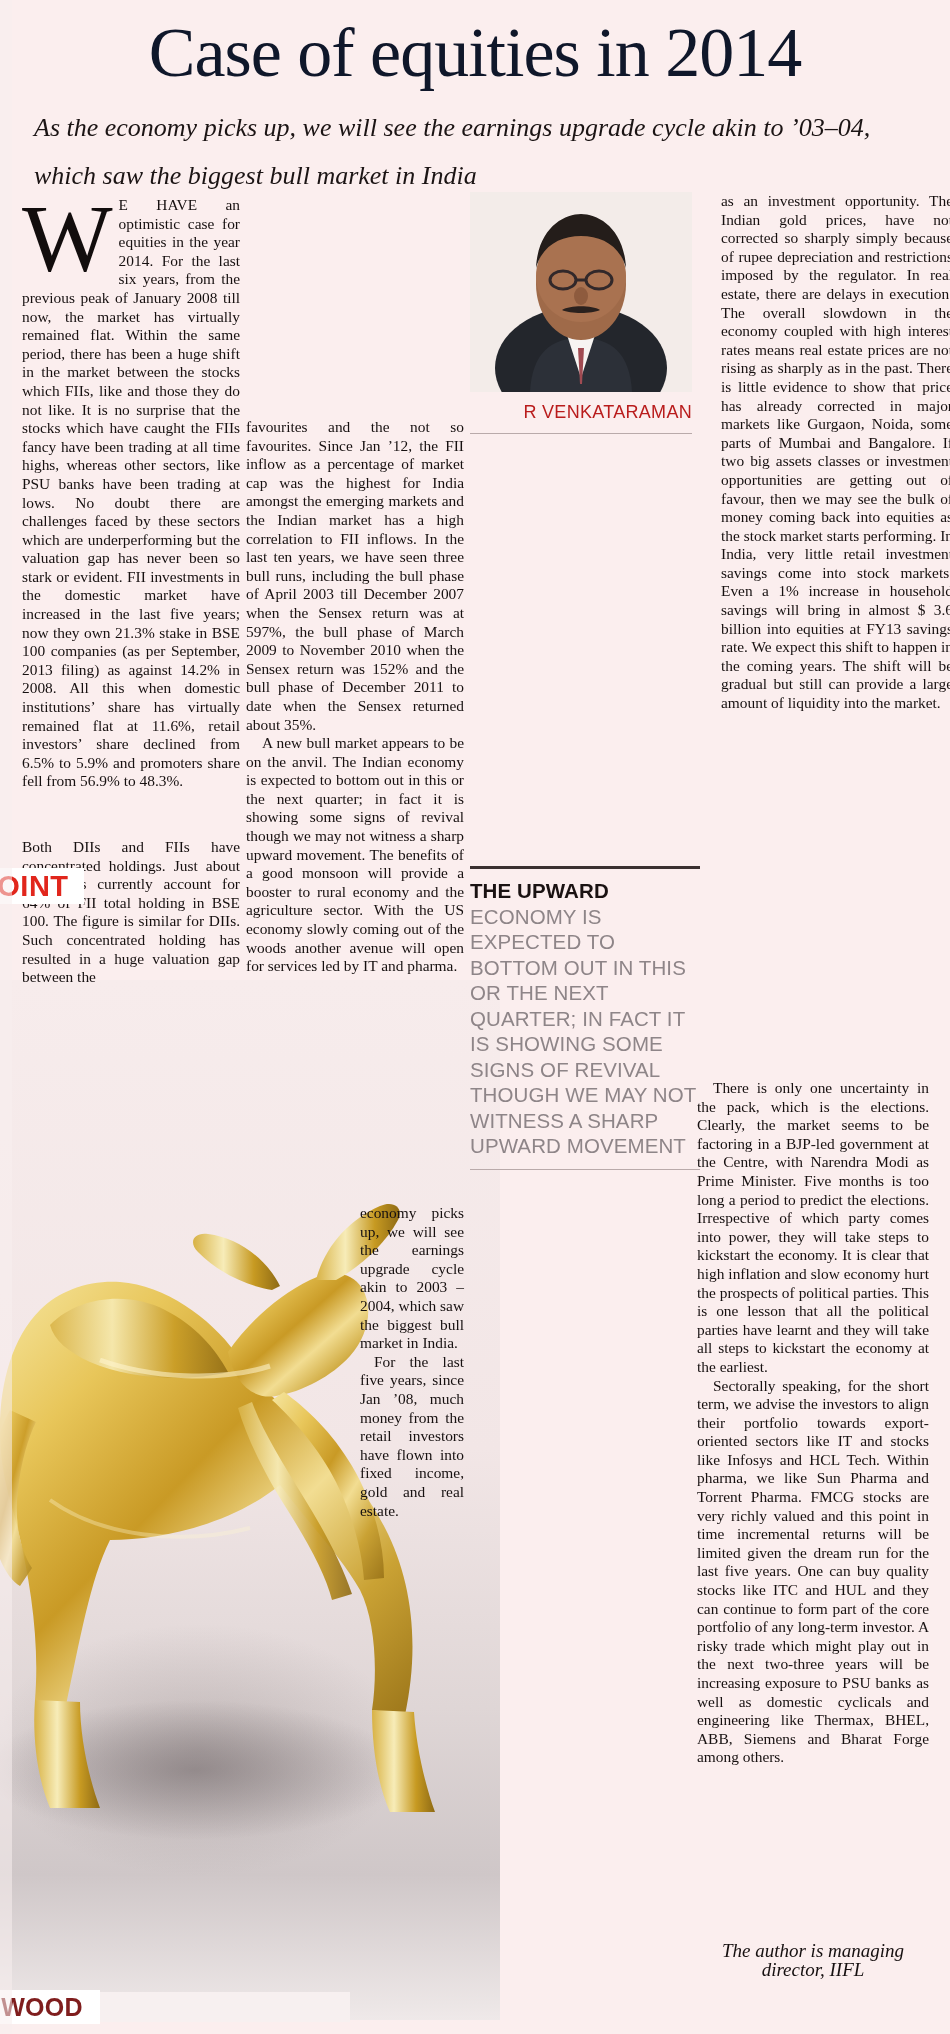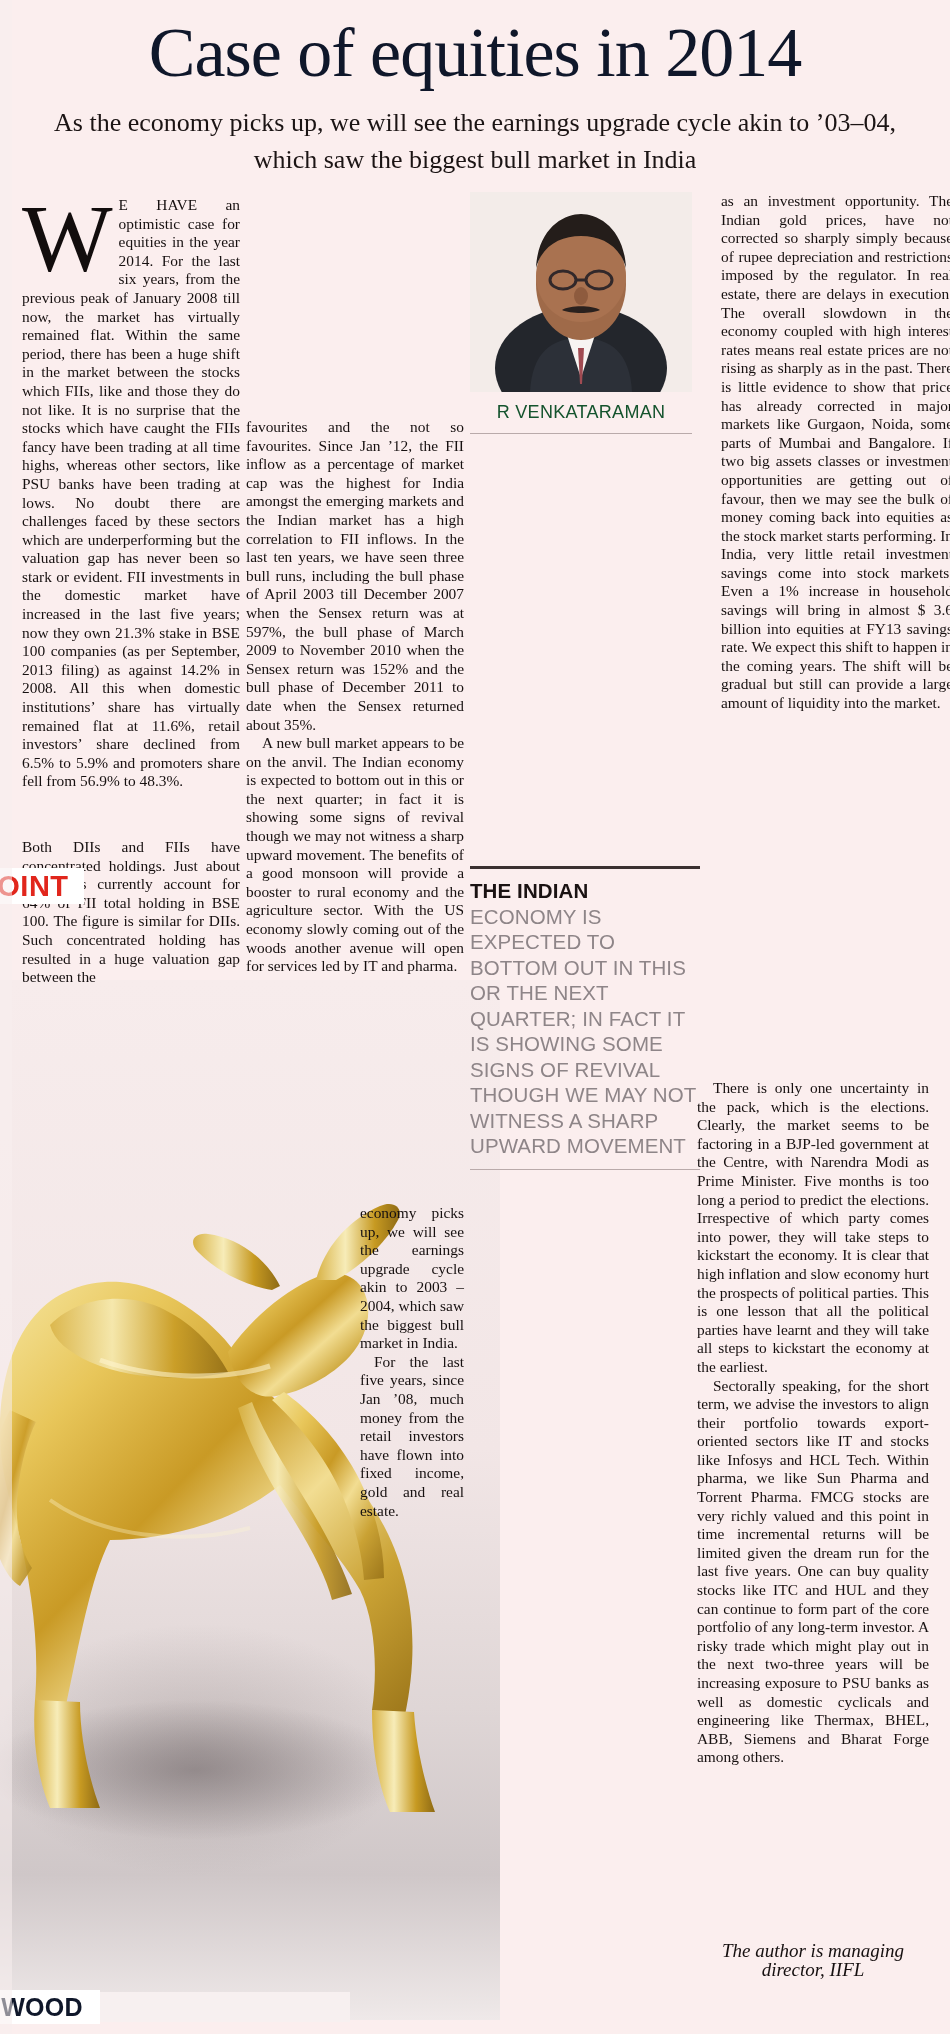--- a/index.html
+++ b/index.html
@@ -28,21 +28,21 @@
 
   
   .masthead{position:absolute;left:0;top:0;width:950px;z-index:5;}
   .headline{
     font-family:"Liberation Serif", serif;
     font-size:70px;line-height:74px;font-weight:400;
     text-align:center;letter-spacing:-1px;margin:16px 0 0 0;color:#0f172a;
   }
   .subhead{
     font-family:"Liberation Serif", serif;
-    font-size:26px;line-height:37px;text-align:center;margin:14px 34px 0 34px;color:#1b1414;
+    font-size:26px;line-height:48px;margin:14px 34px 0 34px;color:#1b1414;font-style:italic;
   }
 
   
   .col{position:absolute;z-index:3;}
   .col p{
     margin:0;
     font-family:"Liberation Serif", serif;
     font-size:15.4px;line-height:18.6px;
     text-align:justify;
     text-justify:inter-word;
@@ -70,21 +70,21 @@
   
   .author-block{position:absolute;left:470px;top:192px;width:222px;z-index:4;}
   .photo{
     width:222px;height:200px;overflow:hidden;position:relative;
     background:#efe9e6;
   }
   .photo svg{display:block;}
   .author-name{
     font-family:"Liberation Sans", sans-serif;
     font-size:18px;letter-spacing:.3px;font-weight:400;
-    text-align:center;color:#14532d;
+    text-align:right;color:#b91c1c;
     padding:10px 0 8px 0;
   }
   .author-rule{border-top:1px solid #b9aaaa;margin-top:2px;}
 
   
   .pull{position:absolute;left:470px;top:866px;width:230px;z-index:4;}
   .pull-rule-top{border-top:3px solid #3a3030;margin-bottom:9px;}
   .pull-rule-bottom{border-top:1px solid #b9aaaa;margin-top:10px;}
   .pull-text{
     font-family:"Liberation Sans", sans-serif;
@@ -119,21 +119,21 @@
     font-size:19px;line-height:18.6px;text-align:center;color:#161010;
   }
 
   
   .bottom-logo{
     position:absolute;left:-16px;top:1990px;width:116px;height:34px;z-index:6;
     background:#ffffff;display:flex;align-items:center;justify-content:center;
   }
   .bottom-logo span{
     font-family:"Liberation Sans", sans-serif;font-weight:700;font-size:25px;
-    color:#0f172a;letter-spacing:.2px;
+    color:#7f1d1d;letter-spacing:.2px;
   }
   .bottom-strip{
     position:absolute;left:100px;top:1992px;width:250px;height:30px;z-index:5;
     background:#f7f0f0;
   }
   .left-edge{
     position:absolute;left:0;top:0;width:12px;height:2034px;background:#f7efef;z-index:7;opacity:.55;
   }
 </style>
 </head>
@@ -238,21 +238,21 @@
     <p><span>favourites and the not so favourites. Since Jan ’12, the FII inflow as a percentage of market cap was the highest for India amongst the emerging markets and the Indian market has a high correlation to FII inflows. In the last ten years, we have seen three bull runs, including the bull phase of April 2003 till December 2007 when the Sensex return was at 597%, the bull phase of March 2009 to November 2010 when the Sensex return was 152% and the bull phase of December 2011 to date when the Sensex returned about 35%.</span></p>
     <p><span>A new bull market appears to be on the anvil. The Indian economy is expected to bottom out in this or the next quarter; in fact it is showing some signs of revival though we may not witness a sharp upward movement. The benefits of a good monsoon will provide a booster to rural economy and the agriculture sector. With the US economy slowly coming out of the woods another avenue will open for services led by IT and pharma.</span></p>
   </div>
 
   <div class="col colC">
     <p><span>as an investment opportunity. The Indian gold prices, have not corrected so sharply simply because of rupee depreciation and restrictions imposed by the regulator. In real estate, there are delays in execution. The overall slowdown in the economy coupled with high interest rates means real estate prices are not rising as sharply as in the past. There is little evidence to show that price has already corrected in major markets like Gurgaon, Noida, some parts of Mumbai and Bangalore. If two big assets classes or investment opportunities are getting out of favour, then we may see the bulk of money coming back into equities as the stock market starts performing. In India, very little retail investment savings come into stock markets. Even a 1% increase in household savings will bring in almost $ 3.6 billion into equities at FY13 savings rate. We expect this shift to happen in the coming years. The shift will be gradual but still can provide a large amount of liquidity into the market.</span></p>
   </div>
 
   <div class="pull">
     <div class="pull-rule-top"></div>
-    <div class="pull-text"><b>THE INDIAN</b><span> ECONOMY IS EXPECTED TO BOTTOM OUT IN THIS OR THE NEXT QUARTER; IN FACT IT IS SHOWING SOME SIGNS OF REVIVAL THOUGH WE MAY NOT WITNESS A SHARP UPWARD MOVEMENT</span></div>
+    <div class="pull-text"><b>THE UPWARD</b><span> ECONOMY IS EXPECTED TO BOTTOM OUT IN THIS OR THE NEXT QUARTER; IN FACT IT IS SHOWING SOME SIGNS OF REVIVAL THOUGH WE MAY NOT WITNESS A SHARP UPWARD MOVEMENT</span></div>
     <div class="pull-rule-bottom"></div>
   </div>
 
   <div class="col colC-2">
     <p style="text-indent:16px"><span>There is only one uncertainty in the pack, which is the elections. Clearly, the market seems to be factoring in a BJP-led government at the Centre, with Narendra Modi as Prime Minister. Five months is too long a period to predict the elections. Irrespective of which party comes into power, they will take steps to kickstart the economy. It is clear that high inflation and slow economy hurt the prospects of political parties. This is one lesson that all the political parties have learnt and they will take all steps to kickstart the economy at the earliest.</span></p>
     <p><span>Sectorally speaking, for the short term, we advise the investors to align their portfolio towards export-oriented sectors like IT and stocks like Infosys and HCL Tech. Within pharma, we like Sun Pharma and Torrent Pharma. FMCG stocks are very richly valued and this point in time incremental returns will be limited given the dream run for the last five years. One can buy quality stocks like ITC and HUL and they can continue to form part of the core portfolio of any long-term investor. A risky trade which might play out in the next two-three years will be increasing exposure to PSU banks as well as domestic cyclicals and engineering like Thermax, BHEL, ABB, Siemens and Bharat Forge among others.</span></p>
   </div>
 
   <div class="wrapcol">
     <p><span>economy picks up, we will see the earnings upgrade cycle akin to 2003 – 2004, which saw the biggest bull market in India.</span></p>

